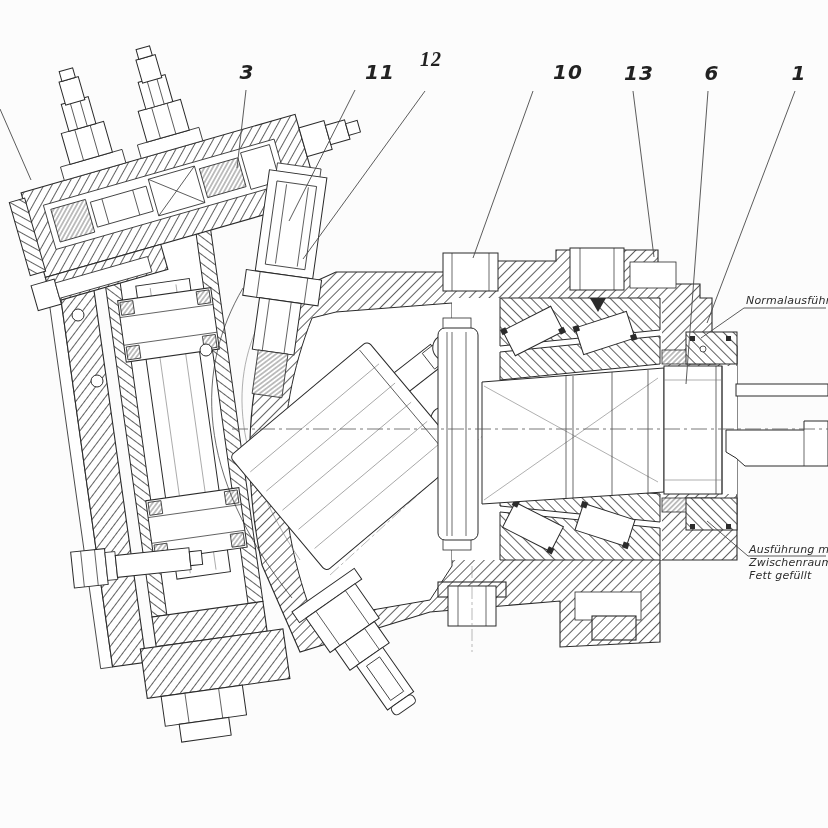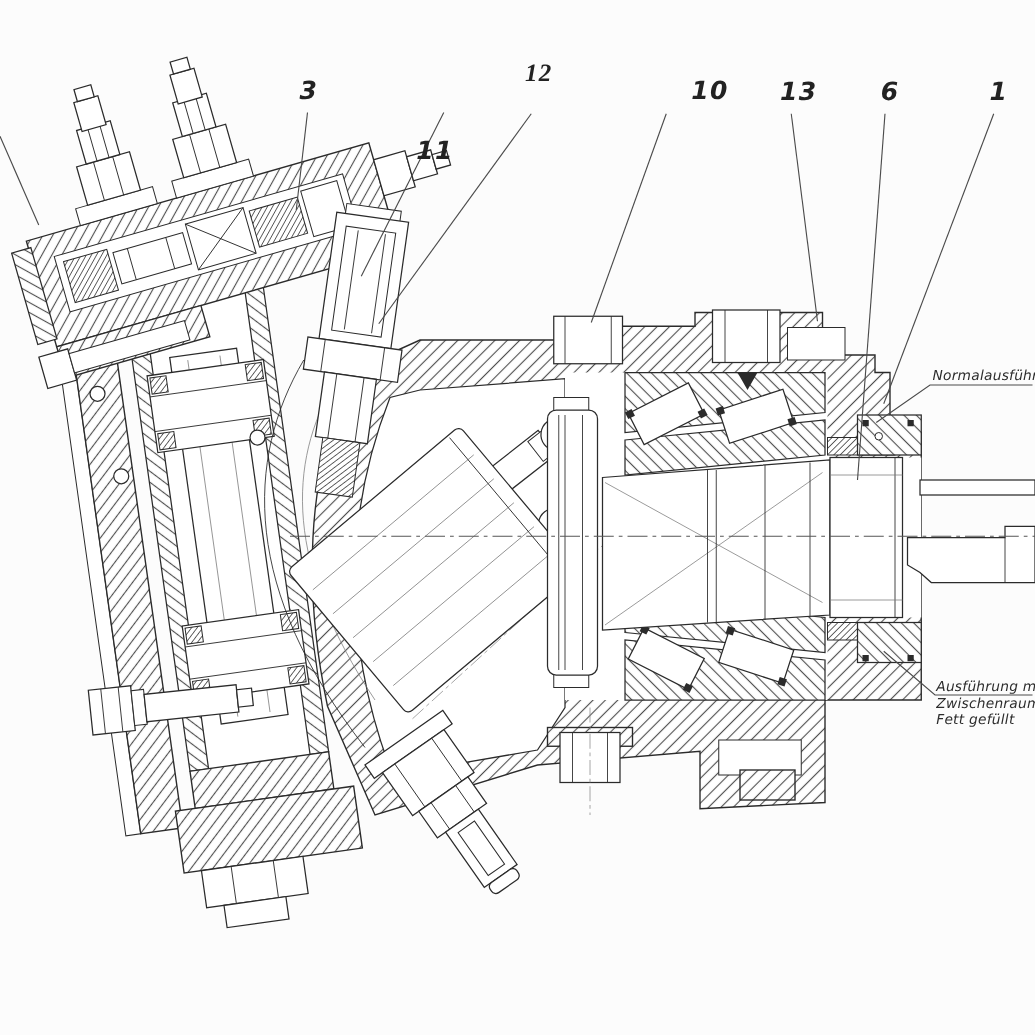--- a/index.html
+++ b/index.html
@@ -295,21 +295,21 @@
     <line x1="533" y1="91" x2="473" y2="258" class="ld"></line>
     <line x1="633" y1="91" x2="654" y2="257" class="ld"></line>
     <line x1="708" y1="91" x2="686" y2="384" class="ld"></line>
     <line x1="795" y1="91" x2="707" y2="323" class="ld"></line>
     <path d="M826,308 L744,308 L701,338" class="ld"></path>
     <path d="M826,556 L748,556 L707,521" class="ld"></path>
   </g>
 </svg>
 
 <div class="callout" style="left:233px;top:60px;">3</div>
-<div class="callout" style="left:333px;top:60px;margin-top:48px;">11</div>
+<div class="callout" style="left:365px;top:60px;">11</div>
 <div class="callout" style="left:417px;top:48px;font-family:Liberation Serif, serif;">12</div>
 <div class="callout" style="left:525px;top:60px;margin-left:28px;">10</div>
 <div class="callout" style="left:624px;top:61px;">13</div>
 <div class="callout" style="left:698px;top:61px;">6</div>
 <div class="callout" style="left:785px;top:61px;">1</div>
 
 <div class="anno" style="left:746px;top:294px;">Normalausführung</div>
 <div class="anno" style="left:749px;top:543px;">
   <div>Ausführung mit</div>
   <div>Zwischenraum mit</div>

